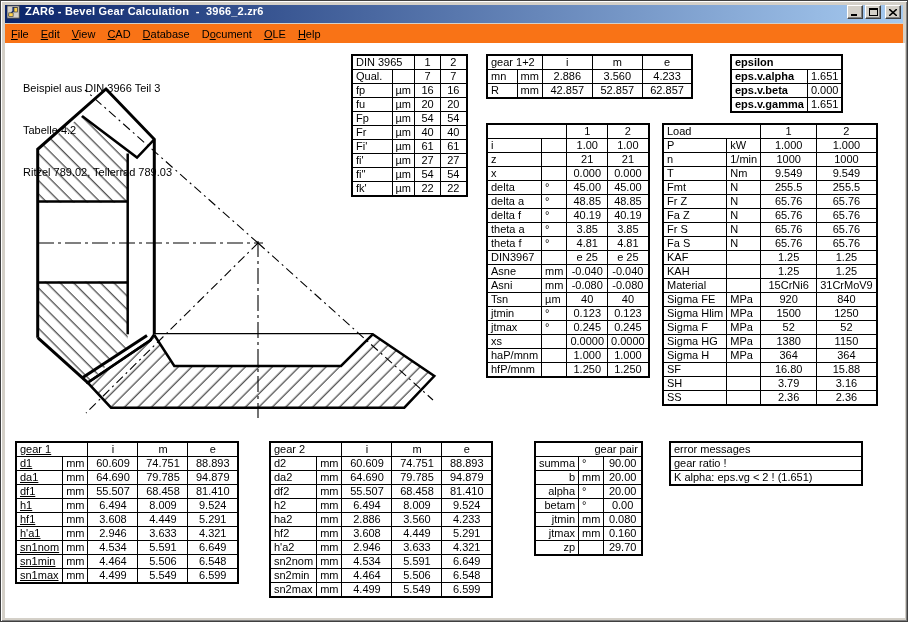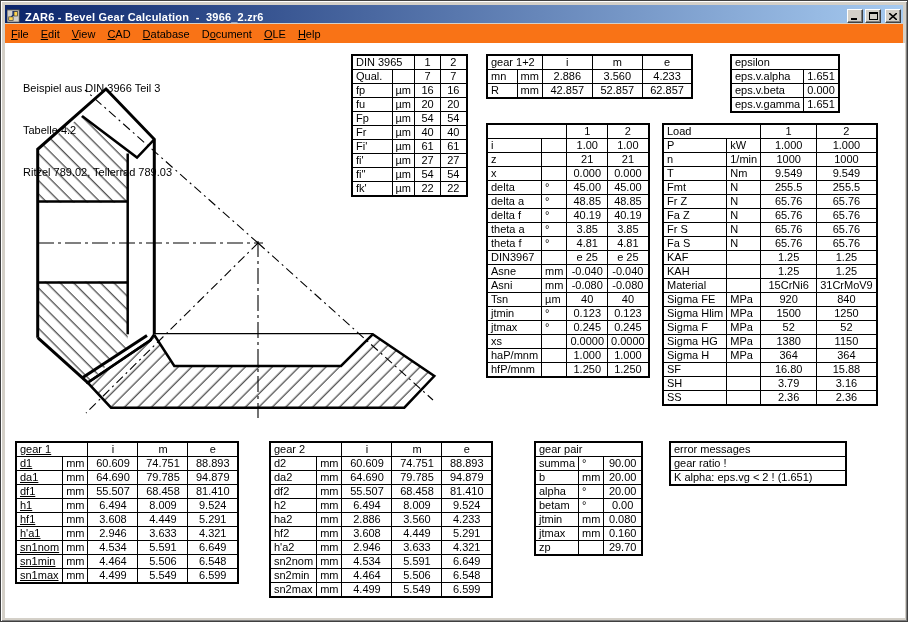--- a/index.html
+++ b/index.html
@@ -6,21 +6,21 @@
   *{box-sizing:border-box;}
   .window{
     position:relative;width:908px;height:622px;background:#D4D0C8;
     border:1px solid #404040;
     box-shadow:inset 1px 1px 0 #fff, inset -1px -1px 0 #808080;
     font-family:"Liberation Sans",sans-serif;overflow:hidden;
   }
   .titlebar{
     position:absolute;left:4px;top:4px;right:4px;height:18px;
     background:linear-gradient(to right,#0A246A,#A6CAF0);
-    display:flex;align-items:flex-end;padding:0 2px;color:#fff;
+    display:flex;align-items:flex-start;padding:0 2px;color:#fff;
   }
   .title-text{font-size:11px;font-weight:bold;margin-left:4px;white-space:pre;flex:1;
     letter-spacing:0.2px;}
   .appicon{width:14px;height:14px;flex:0 0 auto;}
   .tbtns{display:flex;gap:2px;}
   .tbtn{width:16px;height:14px;background:#D4D0C8;border:1px solid;
     border-color:#fff #404040 #404040 #fff;
     box-shadow:inset -1px -1px 0 #808080;
     display:flex;align-items:center;justify-content:center;padding:0;}
   .tbtn svg{display:block;}
@@ -38,27 +38,27 @@
   .desc{font-size:11px;line-height:14px;color:#000;white-space:pre;}
   table{border-collapse:collapse;background:#fff;border:2px solid #000;}
   td{border:1px solid #000;font-family:"Liberation Sans",sans-serif;font-size:11px;
      padding:1px 3px;height:11px;line-height:11px;white-space:nowrap;color:#000;}
   .lbl{text-align:left;}
   .unit{text-align:left;}
   .val{text-align:center;}
   
   .t-din  .lbl{width:40px;} .t-din  .unit{width:22px;} .t-din  .val{width:26px;}
   .t-g12  .lbl{width:30px;} .t-g12  .unit{width:24px;} .t-g12  .val{width:50px;}
-  .t-eps  .lbl{width:72px;} .t-eps  .val{width:32px;}
+  .t-eps  .lbl{width:72px;font-weight:bold;} .t-eps  .val{width:32px;}
   .t-main .lbl{width:46px;} .t-main .unit{width:20px;} .t-main .val{width:36px;}
   .t-load .lbl{width:62px;} .t-load .unit{width:30px;} .t-load .val{width:56px;}
   .t-g1   .lbl{width:36px;text-decoration:underline;} .t-g1   .unit{width:22px;} .t-g1   .val{width:50px;}
   .t-g2   .lbl{width:36px;} .t-g2   .unit{width:22px;} .t-g2   .val{width:50px;}
-  .t-pair .lbl{width:38px;} .t-pair .unit{width:24px;} .t-pair .val{width:38px;}
-  .t-err  .lbl{width:176px;}
+  .t-pair .lbl{width:38px;text-align:right;} .t-pair .unit{width:24px;} .t-pair .val{width:38px;}
+  .t-err  .lbl{width:192px;}
 </style>
 </head>
 <body>
 
 <div class="window">
 
   <div class="titlebar">
     <svg class="appicon" viewBox="0 0 16 16">
       <rect x="0" y="1" width="14" height="14" fill="#D4D0C8" stroke="#404040" stroke-width="1"></rect>
       <path d="M2,12 L7,7 L7,3 L11,3 L11,7 L7,7" fill="none" stroke="#0A246A" stroke-width="1.6"></path>

